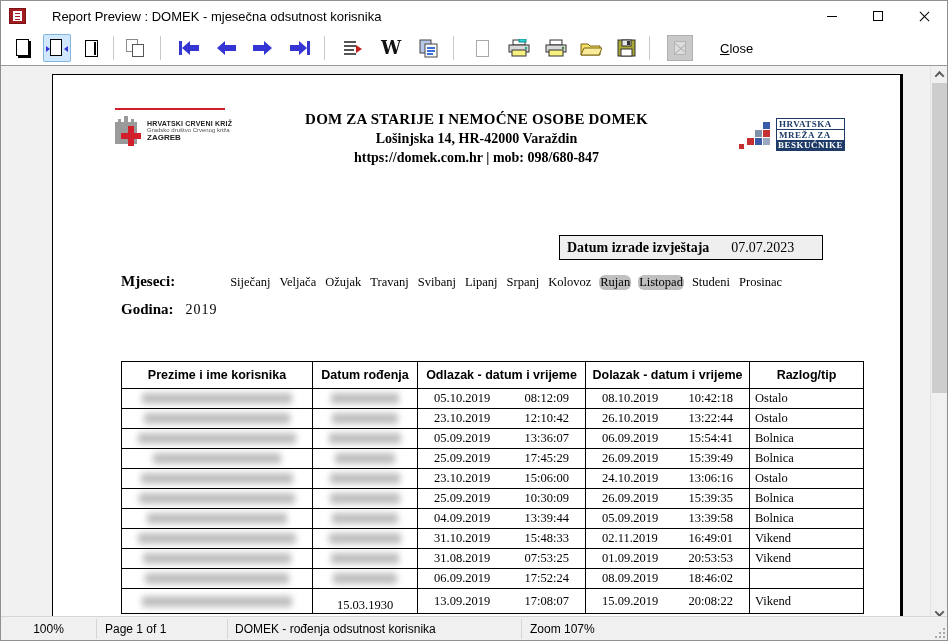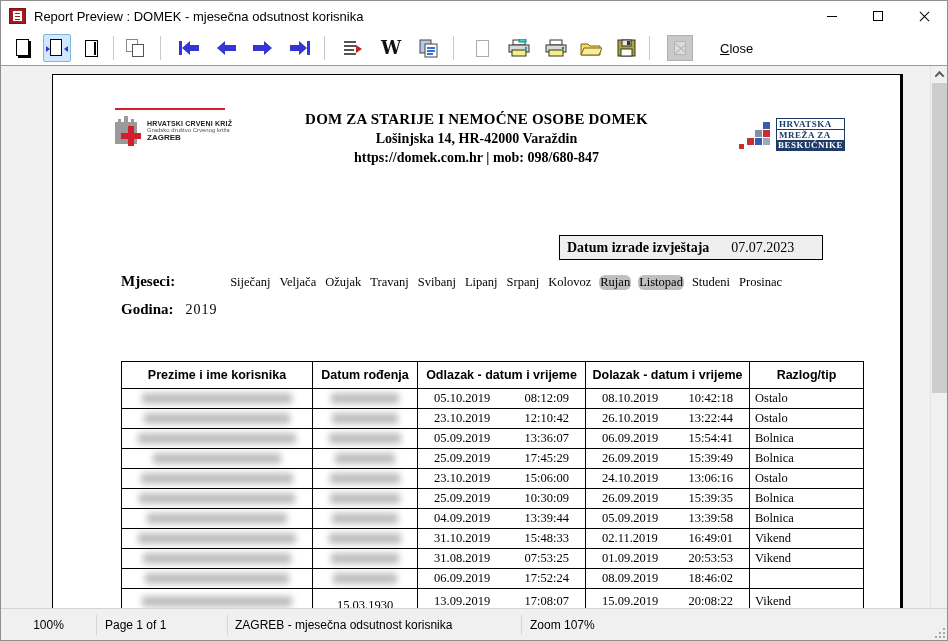--- a/index.html
+++ b/index.html
@@ -5,21 +5,21 @@
   * { margin:0; padding:0; box-sizing:border-box; }
   html,body { width:948px; height:641px; }
   body { font-family:"Liberation Sans", sans-serif; background:#fff; position:relative; overflow:hidden; }
   .window { position:absolute; inset:0; border:1px solid #8f8f8f; background:#fff; }
 
   
   .titlebar { position:absolute; left:0; top:0; right:0; height:30px; background:#fff; display:flex; align-items:center; }
   .app-icon { width:17px; height:16px; margin-left:8px; background:#a21d21; position:relative; border:1px solid #7c1014; }
   .app-icon:before { content:""; position:absolute; left:3px; top:2px; right:3px; bottom:2px; background:#fff; }
   .app-icon:after { content:""; position:absolute; left:5px; top:4px; right:5px; height:1px; background:#a21d21; box-shadow:0 3px 0 #a21d21, 0 6px 0 #a21d21; }
-  .title-text { margin-left:8px; font-size:13px; color:#000; }
+  .title-text { margin-left:26px; font-size:13px; color:#000; }
   .caption-btns { margin-left:auto; display:flex; height:30px; }
   .cap-btn { width:46px; height:30px; display:flex; align-items:center; justify-content:center; }
   .glyph-min { width:10px; height:1px; background:#000; }
   .glyph-max { width:10px; height:10px; border:1px solid #000; }
   .glyph-close { position:relative; width:11px; height:11px; }
   .glyph-close:before,.glyph-close:after { content:""; position:absolute; left:-1px; top:5px; width:13px; height:1px; background:#000; }
   .glyph-close:before { transform:rotate(45deg); }
   .glyph-close:after { transform:rotate(-45deg); }
 
   
@@ -103,21 +103,21 @@
   table.rpt { position:absolute; left:68px; top:286px; border-collapse:collapse; table-layout:fixed; width:742px; }
   table.rpt th { border:1px solid #000; height:27px; font-family:"Liberation Sans", sans-serif; font-size:12.5px; font-weight:bold; text-align:center; }
   table.rpt td { border:1px solid #000; height:20px; font-size:12.5px; overflow:hidden; }
   .dtcell { display:flex; justify-content:space-between; padding:0 16px; }
   .reason { padding-left:5px; }
   .blurwrap { display:flex; justify-content:center; align-items:center; height:100%; }
   .blur { display:block; height:11px; background:#bfbfbf; border-radius:2px; filter:blur(3px); }
   .birth-partial { display:block; text-align:center; font-size:12.5px; margin-top:9px; }
 
   
-  .statusbar { position:absolute; left:0; bottom:0; right:0; height:32px; background:#f0f0f0; border-top:1px solid #d5d5d5; display:flex; align-items:center; font-size:12px; color:#000; }
+  .statusbar { position:absolute; left:0; bottom:0; right:0; height:24px; background:#f0f0f0; border-top:1px solid #d5d5d5; display:flex; align-items:center; font-size:12px; color:#000; }
   .sseg { height:100%; display:flex; align-items:center; }
   .sseg.s1 { width:95px; justify-content:center; }
   .sseg.s2 { width:130px; padding-left:8px; }
   .sseg.s3 { width:293px; padding-left:7px; }
   .sseg.s4 { padding-left:8px; }
   .ssep { width:1px; height:20px; background:#d5d5d5; }
   .grip { position:absolute; right:2px; bottom:2px; width:10px; height:10px;
           background:radial-gradient(circle at 2px 2px, transparent 0, transparent 10px);
   }
   .grip i { position:absolute; width:2px; height:2px; background:#a8a8a8; }
@@ -638,21 +638,21 @@
           <div class="chev down"></div>
         </div>
     </div>
   </div>
 
   <div class="statusbar">
     <div class="sseg s1">100%</div>
     <div class="ssep"></div>
     <div class="sseg s2">Page 1 of 1</div>
     <div class="ssep"></div>
-    <div class="sseg s3">ZAGREB - mjesečna odsutnost korisnika</div>
+    <div class="sseg s3">DOMEK - rođenja odsutnost korisnika</div>
     <div class="ssep"></div>
     <div class="sseg s4">Zoom 107%</div>
     <div class="grip">
         <i></i>
         <i></i>
         <i></i>
         <i></i>
         <i></i>
         <i></i>
       </div>

